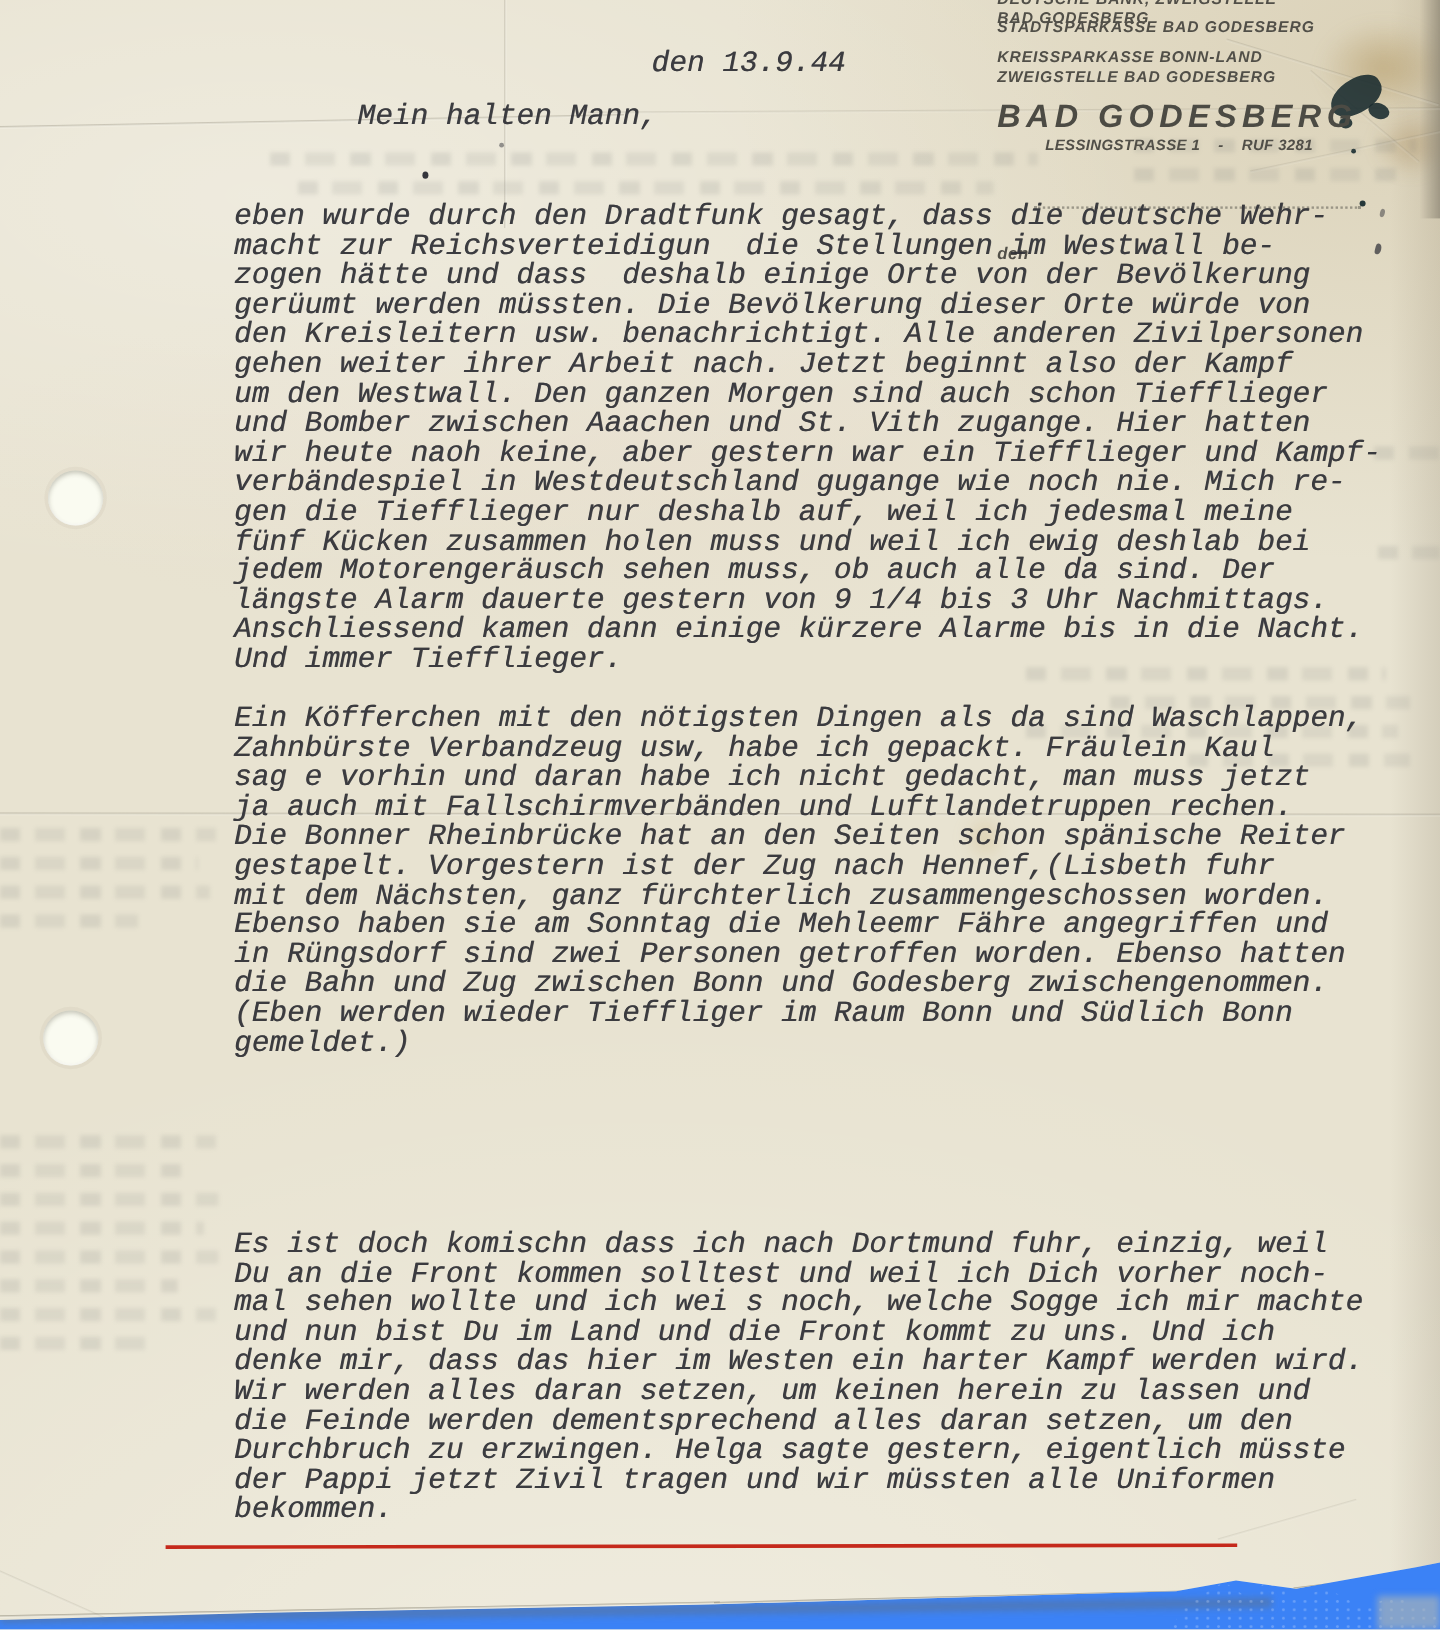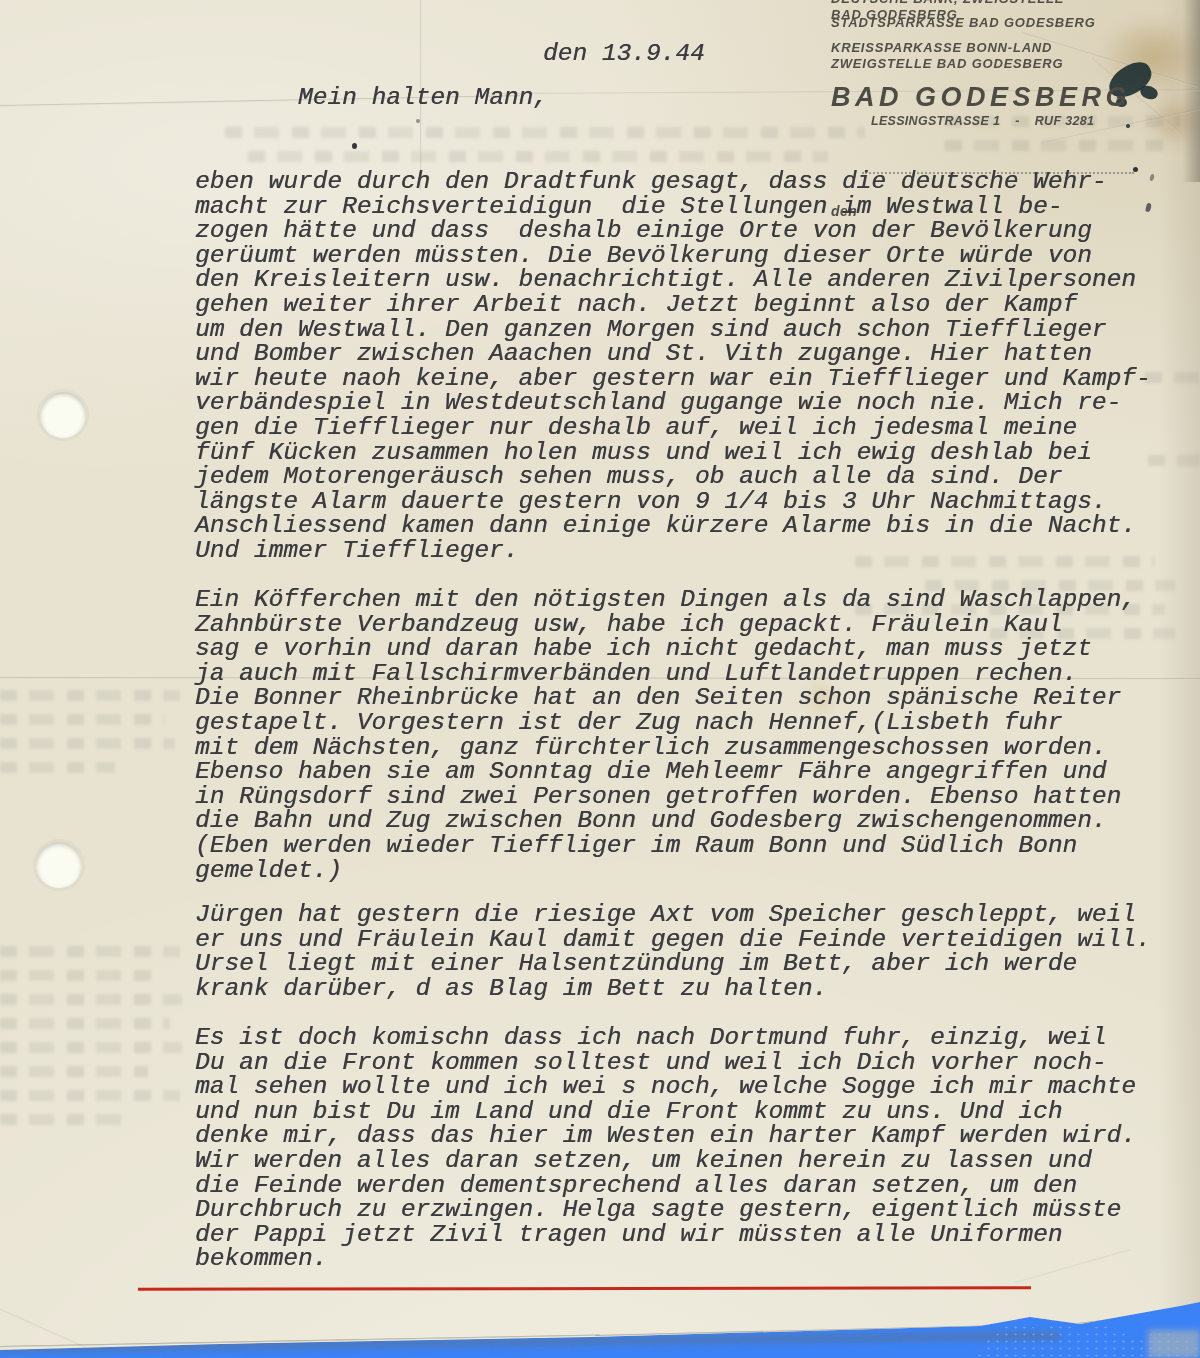--- a/index.html
+++ b/index.html
@@ -143,24 +143,20 @@
 sag e vorhin und daran habe ich nicht gedacht, man muss jetzt
 ja auch mit Fallschirmverbänden und Luftlandetruppen rechen.
 Die Bonner Rheinbrücke hat an den Seiten schon spänische Reiter
 gestapelt. Vorgestern ist der Zug nach Hennef,(Lisbeth fuhr
 mit dem Nächsten, ganz fürchterlich zusammengeschossen worden.
 Ebenso haben sie am Sonntag die Mehleemr Fähre angegriffen und
 in Rüngsdorf sind zwei Personen getroffen worden. Ebenso hatten
 die Bahn und Zug zwischen Bonn und Godesberg zwischengenommen.
 (Eben werden wieder Tieffliger im Raum Bonn und Südlich Bonn
 gemeldet.)</div>
-    <div class="typed" style="left:195px;top:903px;">Jürgen hat gestern die riesige Axt vom Speicher geschleppt, weil
-er uns und Fräulein Kaul damit gegen die Feinde verteidigen will.
-Ursel liegt mit einer Halsentzündung im Bett, aber ich werde
-krank darüber, d as Blag im Bett zu halten.</div>
     <div class="typed" style="left:195px;top:1026px;">Es ist doch komischn dass ich nach Dortmund fuhr, einzig, weil
 Du an die Front kommen solltest und weil ich Dich vorher noch-
 mal sehen wollte und ich wei s noch, welche Sogge ich mir machte
 und nun bist Du im Land und die Front kommt zu uns. Und ich
 denke mir, dass das hier im Westen ein harter Kampf werden wird.
 Wir werden alles daran setzen, um keinen herein zu lassen und
 die Feinde werden dementsprechend alles daran setzen, um den
 Durchbruch zu erzwingen. Helga sagte gestern, eigentlich müsste
 der Pappi jetzt Zivil tragen und wir müssten alle Uniformen
 bekommen.</div>

